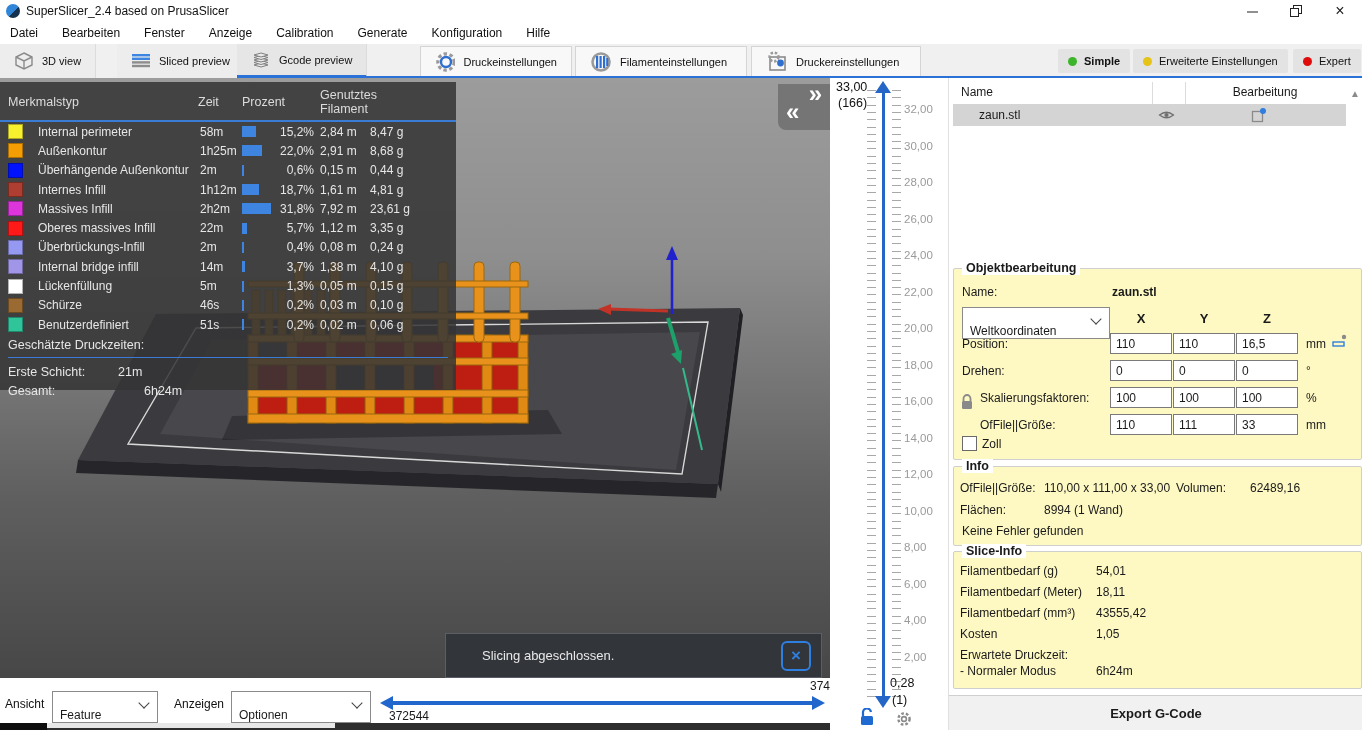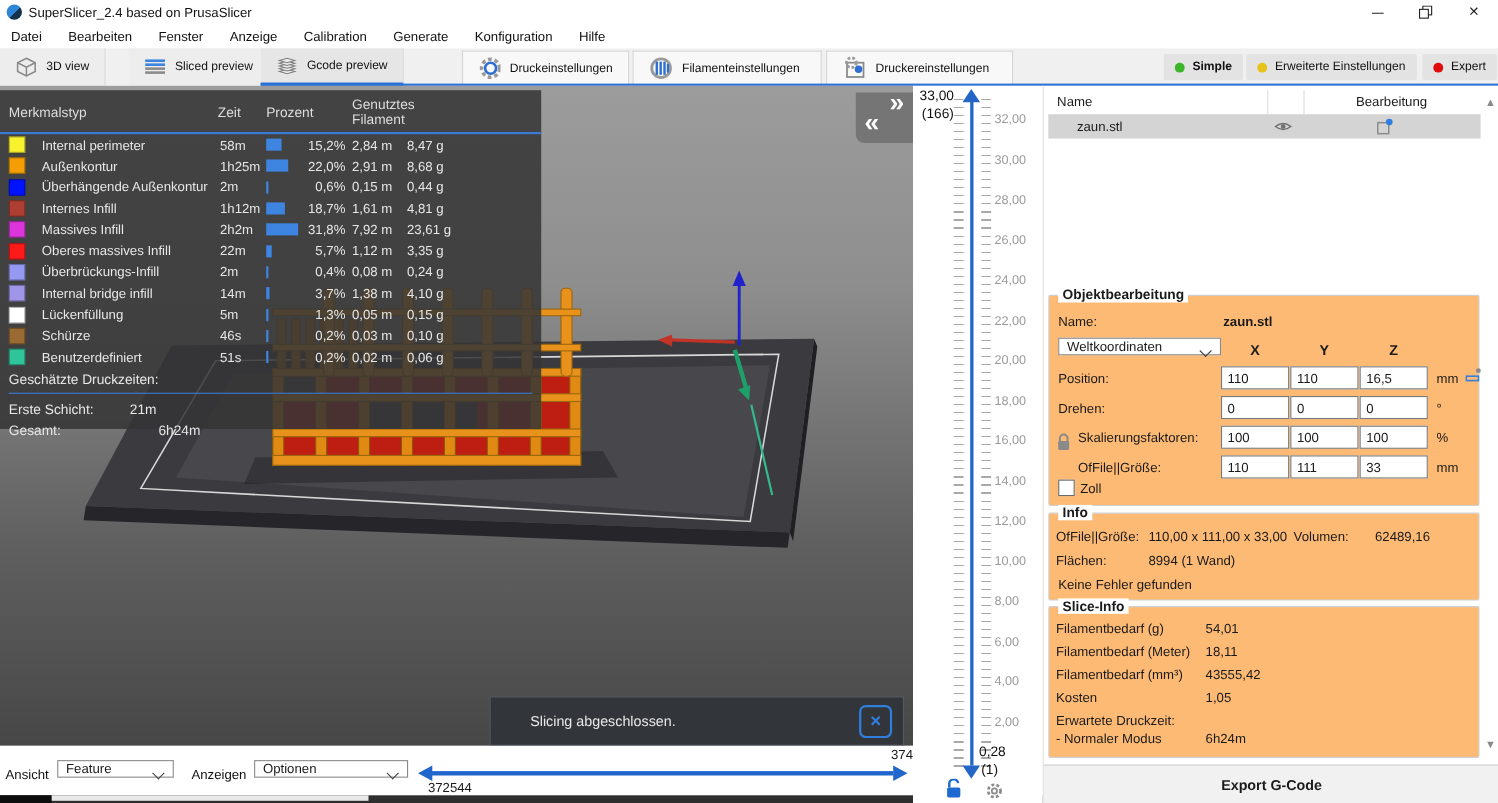--- a/index.html
+++ b/index.html
@@ -28,21 +28,21 @@
   .mode-dot{width:9px;height:9px;border-radius:50%;}
   .tab-label{font-size:11px;color:#111;white-space:nowrap;}
   .bold{font-weight:bold;}
 
   
   #viewport{left:0;top:78px;width:830px;height:600px;overflow:hidden;
     background:linear-gradient(to bottom,#9c9c9c 0%,#8e8e8e 30%,#5f5f5f 70%,#474747 100%);}
   #scene{left:0;top:0;}
 
   
-  #legend{left:0;top:4px;width:492px;height:308px;background:rgba(52,52,54,0.86);color:#e6e6e6;}
+  #legend{left:0;top:4px;width:456px;height:308px;background:rgba(52,52,54,0.86);color:#e6e6e6;}
   .lg-grid{display:grid;grid-template-columns:30px 160px 44px 34px 44px 50px 46px;align-items:center;}
   #lg-head{padding:6px 0 4px 8px;border-bottom:2px solid #3a7bd5;font-size:12.5px;color:#dcdcdc;}
   .lg-row{height:19.3px;padding-left:8px;font-size:12px;}
   .lg-sw{width:13px;height:13px;display:inline-block;border:1px solid rgba(0,0,0,.3);}
   .lg-time{padding-left:2px;}
   .lg-barwrap{height:11px;display:flex;align-items:center;}
   .lg-bar{display:inline-block;height:11px;background:#3d85e0;}
   .lg-pct{text-align:right;padding-right:6px;}
   #lg-foot{padding:4px 8px 0 8px;font-size:12.5px;}
   #lg-foot-title{padding-bottom:5px;border-bottom:1.5px solid #3a7bd5;margin-bottom:4px;}
@@ -57,21 +57,21 @@
   
   #toast{left:445px;top:555px;width:375px;height:43px;background:#32363b;border:1px solid #5a5f66;
          display:flex;align-items:center;color:#e8e8e8;font-size:13px;}
   #toast-text{padding-left:36px;}
   #toast-close{margin-left:auto;margin-right:10px;width:26px;height:26px;border:2px solid #2f7fe0;border-radius:6px;
                display:flex;align-items:center;justify-content:center;color:#2f7fe0;font-size:17px;font-weight:bold;}
 
   
   #bottombar{left:0;top:678px;width:830px;height:52px;background:#fff;}
   .ctl-label{font-size:12px;color:#111;}
-  .sel{position:absolute;height:16px;background:#fff;border:1px solid #8a8a8a;box-sizing:border-box;
+  .sel{position:absolute;height:32px;background:#fff;border:1px solid #8a8a8a;box-sizing:border-box;
        display:flex;align-items:flex-end;padding-left:7px;font-size:12px;}
   .chev{position:absolute;right:9px;top:7px;width:7px;height:7px;border-right:1.6px solid #444;border-bottom:1.6px solid #444;transform:rotate(45deg);}
   #hslider-line{left:392px;top:23px;width:420px;height:4px;background:#2166cc;}
   #hslider-left{left:380px;top:18px;width:0;height:0;border-top:7px solid transparent;border-bottom:7px solid transparent;border-right:13px solid #2166cc;}
   #hslider-right{left:812px;top:18px;width:0;height:0;border-top:7px solid transparent;border-bottom:7px solid transparent;border-left:13px solid #2166cc;}
   #hmax{left:810px;top:1px;font-size:12px;}
   #hmin{left:389px;top:31px;font-size:12px;}
   #bstrip{left:0;top:45px;width:1362px;height:7px;background:#2e2e2e;}
   #bstrip-thumb{left:0;top:0;width:47px;height:7px;background:#0d0d0d;position:absolute;}
   #bstrip-track{left:47px;top:0;width:288px;height:5px;background:#e8e8e8;position:absolute;}
@@ -94,21 +94,21 @@
   #objlist-head{left:4px;top:4px;width:393px;height:22px;border-bottom:1px solid #dcdcdc;}
   #objlist-head .col1{position:absolute;left:8px;top:3px;}
   #objlist-head .col3{position:absolute;left:232px;width:160px;text-align:center;top:3px;}
   .hdiv{position:absolute;top:0;height:22px;width:1px;background:#dcdcdc;}
   #objrow{left:4px;top:26px;width:393px;height:22px;background:#d4d4d4;display:flex;align-items:center;}
   #objrow .oname{padding-left:26px;width:168px;}
   #objrow .oeye{width:38px;display:flex;justify-content:center;}
   #objrow .oedit{margin-left:66px;}
   .scroll-arrow{position:absolute;left:399px;width:14px;height:14px;color:#8a8a8a;font-size:10px;display:flex;align-items:center;justify-content:center;}
 
-  .group{position:absolute;border:1px solid #cfcfcf;border-radius:2px;background:#fdba74;}
+  .group{position:absolute;border:1px solid #cfcfcf;border-radius:2px;background:#fef9c3;padding-left:17px;}
   .gtitle{position:absolute;top:-8px;left:8px;background:#fff;padding:0 4px;font-weight:bold;font-size:12.5px;}
 
   
   #grp-obj{left:4px;top:190px;width:390px;height:190px;}
   .op-label{position:absolute;left:8px;font-size:12px;}
   .op-field{position:absolute;width:62px;height:21px;border:1px solid #7a7a7a;background:#fff;box-sizing:border-box;
             display:flex;align-items:center;padding-left:5px;font-size:12px;}
   .op-unit{position:absolute;left:352px;font-size:12px;}
   .axhdr{position:absolute;width:62px;text-align:center;font-weight:bold;font-size:13px;}
   .cb{width:13px;height:13px;border:1px solid #6a6a6a;background:#fff;display:inline-block;}

